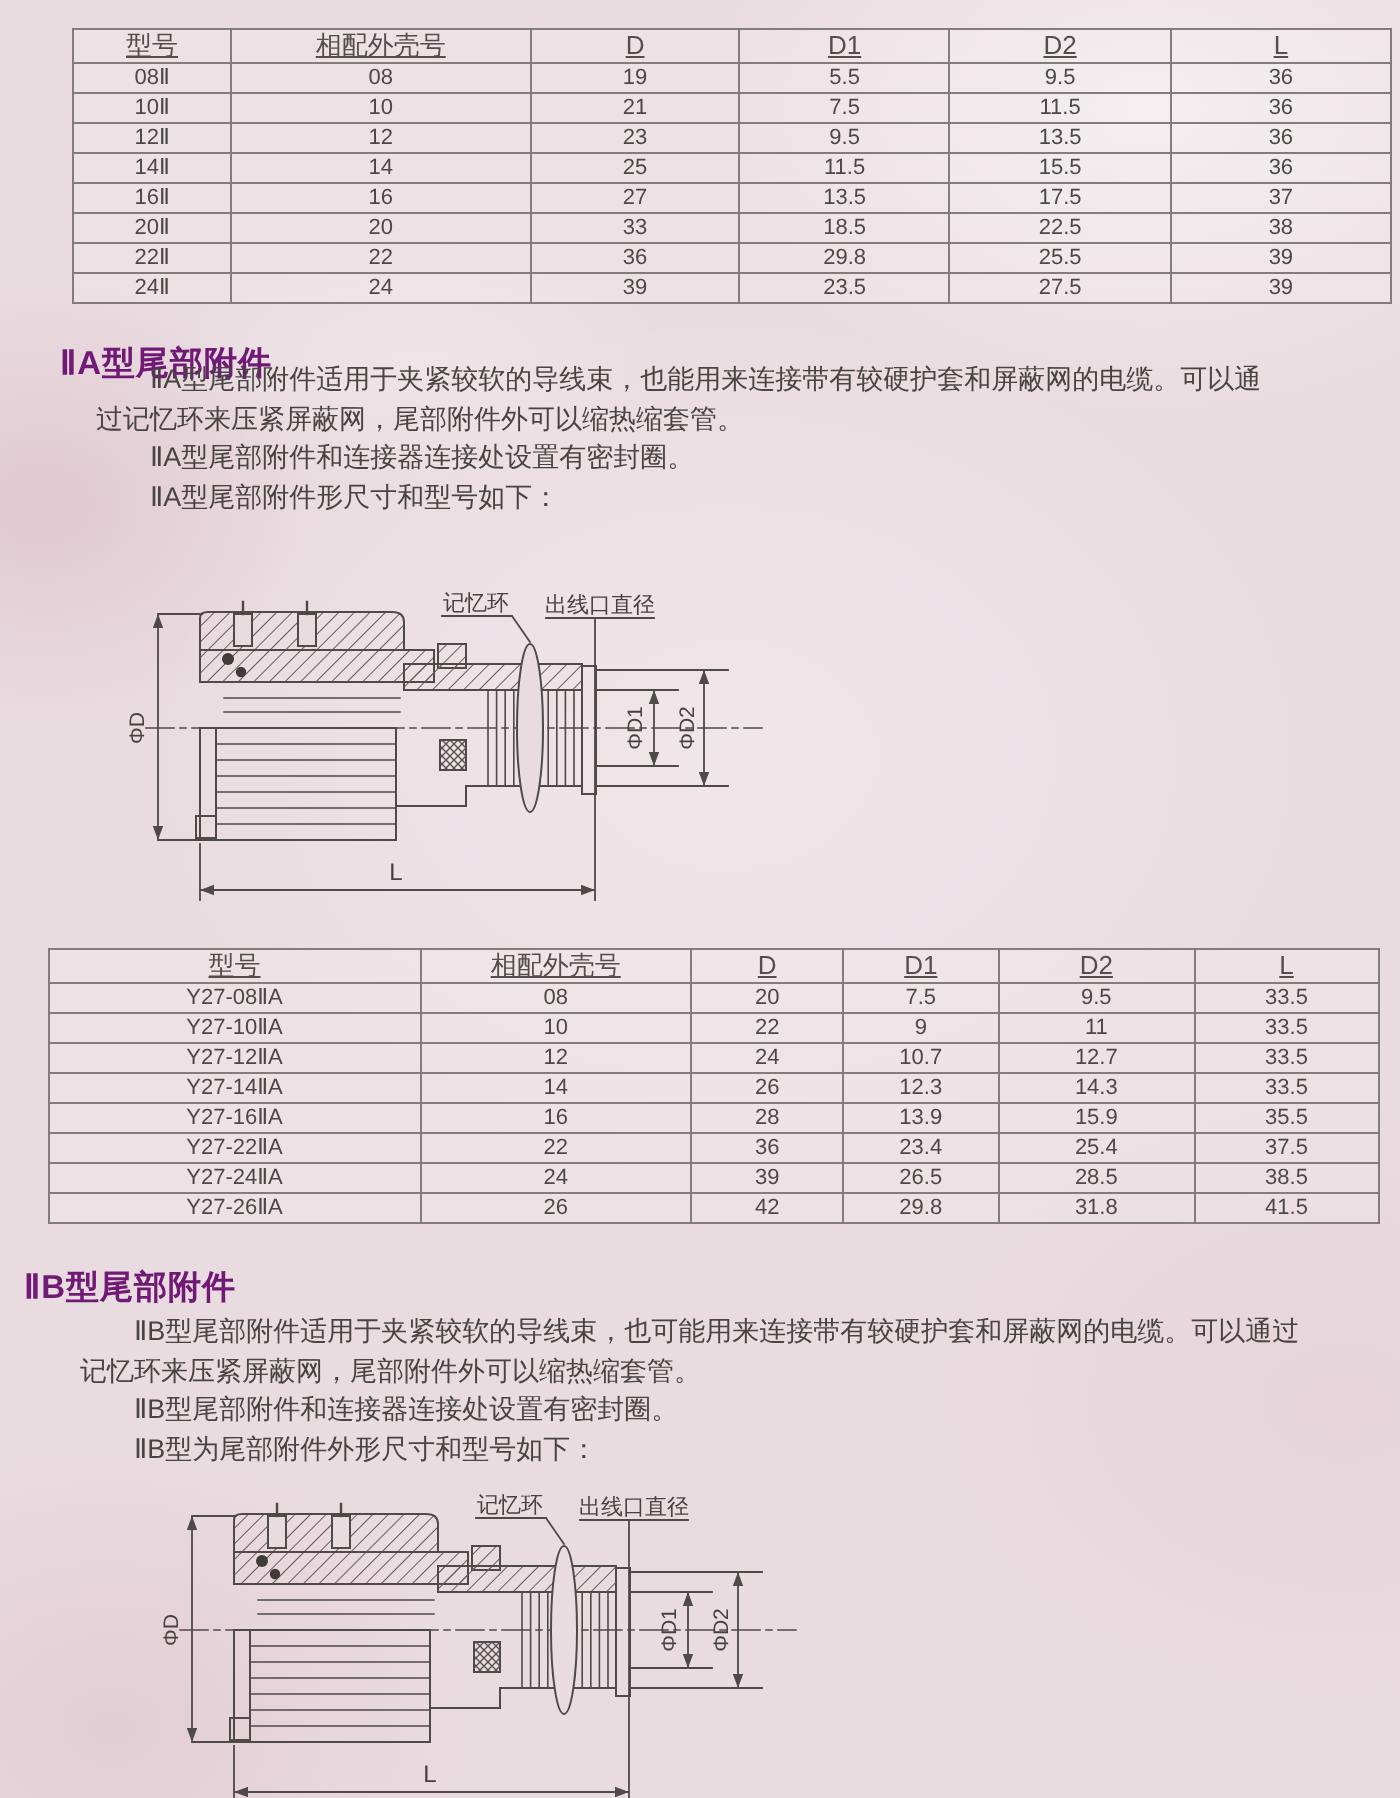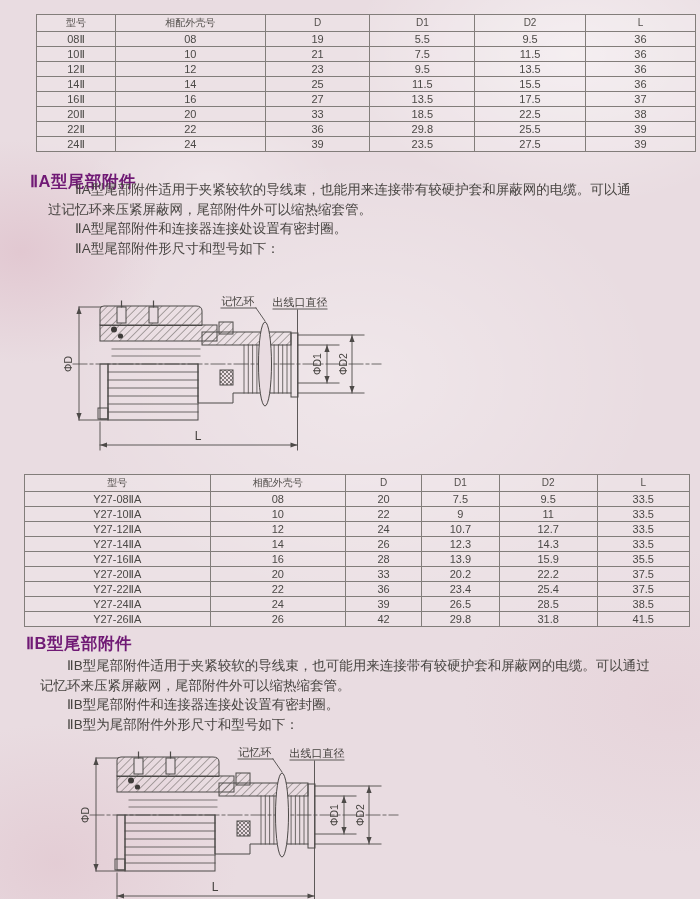--- a/index.html
+++ b/index.html
@@ -19,36 +19,36 @@
   }
   .abs { position:absolute; }
 
   
   table { border-collapse:collapse; table-layout:fixed; width:100%; background:rgba(255,255,255,.16); }
   th,td {
     border:1px solid #827d7a; font-weight:normal; text-align:center;
     font-size:11px; line-height:12px; color:#4b4946; padding:1px 0; height:13px;
     overflow:hidden; white-space:nowrap;
   }
-  th { height:17px; font-size:10px; color:#524e4b; }
+  th { height:17px; font-size:13px; color:#524e4b;text-decoration:underline; }
   #table1 { position:absolute; left:36px; top:14px; width:660px; }
   #table2 { position:absolute; left:24px; top:474px; width:666px; }
   #table1 th:nth-child(1){width:12%} #table1 th:nth-child(2){width:22.7%}
   #table1 th:nth-child(3){width:15.9%} #table1 th:nth-child(4){width:15.9%}
   #table1 th:nth-child(5){width:16.8%} #table1 th:nth-child(6){width:16.7%}
   #table2 th:nth-child(1){width:27.9%} #table2 th:nth-child(2){width:20.4%}
   #table2 th:nth-child(3){width:11.4%} #table2 th:nth-child(4){width:11.7%}
   #table2 th:nth-child(5){width:14.7%} #table2 th:nth-child(6){width:13.9%}
 
   
   .heading { font-size:16.5px; font-weight:bold; letter-spacing:.5px; color:#701a75; }
   .paras p { font-size:13.5px; line-height:19.5px; white-space:pre-line; text-indent:2em; color:#474441; }
   .hA { left:30px; top:171px; }
   .pA { left:30px; top:180px; width:650px;margin-left:18px; }
-  .hB { left:26px; top:633px; }
+  .hB { left:12px; top:633px; }
   .pB { left:40px; top:656px; width:652px; }
 
   
   .drawing { overflow:visible; }
   .dA { left:55px; top:288px; }
   .dB { left:72px; top:739px; }
   .drawing text { font-family:"Liberation Sans", sans-serif; fill:#45423f; }
 </style>
 </head>
 <body>
@@ -244,28 +244,20 @@
         <td>14.3</td>
         <td>33.5</td>
       </tr>
       <tr>
         <td>Y27-16ⅡA</td>
         <td>16</td>
         <td>28</td>
         <td>13.9</td>
         <td>15.9</td>
         <td>35.5</td>
-      </tr>
-      <tr>
-        <td>Y27-20ⅡA</td>
-        <td>20</td>
-        <td>33</td>
-        <td>20.2</td>
-        <td>22.2</td>
-        <td>37.5</td>
       </tr>
       <tr>
         <td>Y27-22ⅡA</td>
         <td>22</td>
         <td>36</td>
         <td>23.4</td>
         <td>25.4</td>
         <td>37.5</td>
       </tr>
       <tr>

